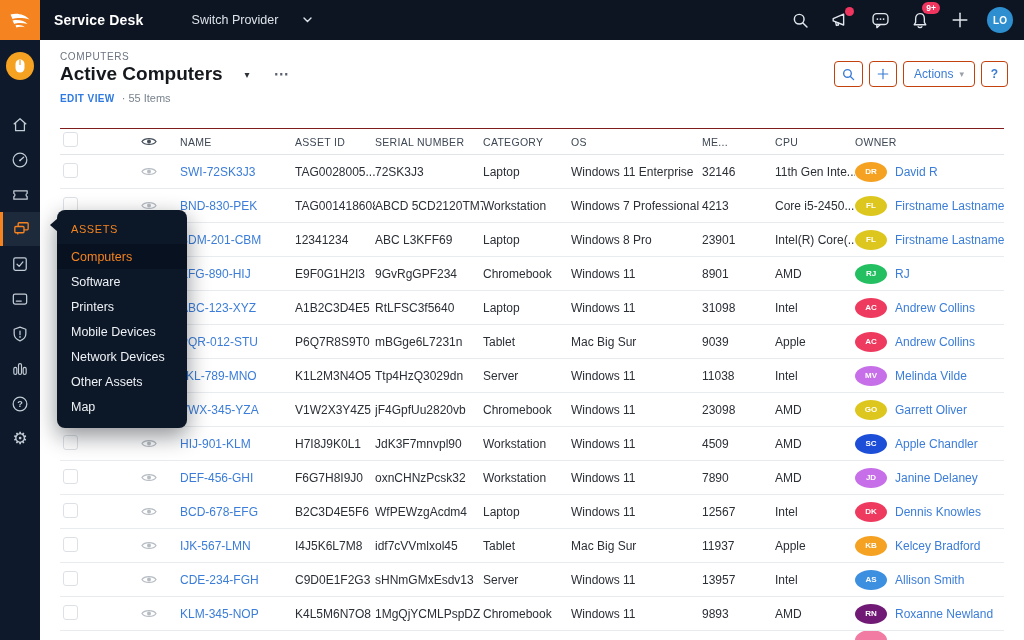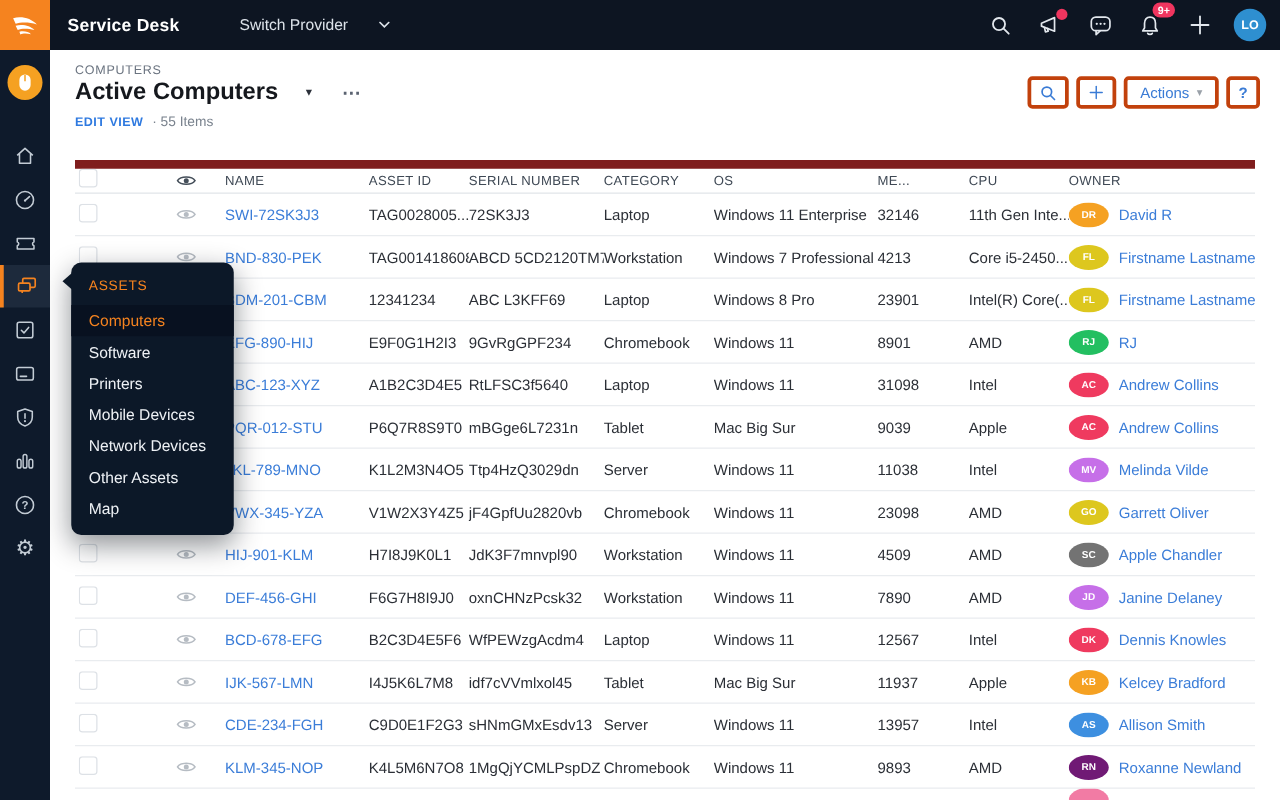--- a/index.html
+++ b/index.html
@@ -28,29 +28,29 @@
   .main { position:absolute; top:40px; left:40px; width:984px; height:600px; background:#fff; overflow:hidden; }
   .breadcrumb { position:absolute; top:11px; left:20px; font-size:10px; letter-spacing:.6px; color:#6b7480; }
   .title-row { position:absolute; top:23px; left:20px; display:flex; align-items:center; gap:24px; }
   .page-title { font-size:19px; font-weight:bold; color:#15181d; }
   .title-caret { color:#2c313a; font-size:10px; margin-left:-2px; cursor:pointer; }
   .more-dots { color:#5a6270; font-size:15px; letter-spacing:1px; font-weight:bold; cursor:pointer; }
   .edit-row { position:absolute; top:52px; left:20px; display:flex; align-items:center; gap:7px; }
   .edit-view { color:#2f7ae0; font-size:10px; font-weight:bold; letter-spacing:.4px; cursor:pointer; }
   .items-count { color:#79828d; font-size:11px; }
   .toolbar { position:absolute; top:21px; right:16px; display:flex; gap:6px; }
-  .tool-btn { height:26px; min-width:27px; border:3px solid #c2410c; border-radius:4px; background:#fff; color:#3a7bd5; font-size:12px; display:flex; align-items:center; justify-content:center; gap:6px; padding:0 6px; cursor:pointer; }
+  .tool-btn { height:26px; min-width:27px; border:1px solid #c2410c; border-radius:4px; background:#fff; color:#3a7bd5; font-size:12px; display:flex; align-items:center; justify-content:center; gap:6px; padding:0 6px; cursor:pointer; }
   .tool-btn .gray-caret { color:#9aa1a9; font-size:9px; }
   .tool-btn.actions { padding:0 10px; }
   .tool-btn.q { font-weight:bold; }
 
   
   .table { position:absolute; top:88px; left:20px; width:944px; }
   .trow { display:grid; grid-template-columns:78px 39px 115px 80px 108px 88px 131px 73px 80px 1fr; align-items:center; padding-left:3px; }
-  .thead { height:27px; border-top:7px solid #7f1d1d; border-bottom:1px solid #e1e5e9; }
+  .thead { height:27px; border-top:1px solid #7f1d1d; border-bottom:1px solid #e1e5e9; }
   .th { font-size:10.5px; color:#3e4854; letter-spacing:.3px; font-weight:normal; cursor:pointer; }
   .row { height:34px; border-bottom:1px solid #e9ecef; font-size:12px; color:#2b2f36; }
   .row.partial { height:9px; overflow:hidden; border-bottom:none; }
   .cb { width:15px; height:15px; border:1.5px solid #dde1e6; border-radius:3px; background:#fff; display:inline-block; cursor:pointer; }
   .c-eye { color:#b6bcc3; display:flex; cursor:pointer; }
   .thead .c-eye { color:#454f5a; }
   .link { color:#3b7dd8; text-decoration:none; cursor:pointer; white-space:nowrap; overflow:hidden; }
   .owner-cell { display:flex; align-items:center; gap:8px; }
   .avatar-sm { width:32px; height:20px; border-radius:50%; color:#fff; font-size:8px; font-weight:bold; display:flex; align-items:center; justify-content:center; flex:none; }
   .cell { white-space:nowrap; overflow:hidden; }
@@ -409,21 +409,21 @@
             </svg>
           </span>
           <a class="cell link">HIJ-901-KLM</a>
           <span class="cell">H7I8J9K0L1</span>
           <span class="cell">JdK3F7mnvpl90</span>
           <span class="cell">Workstation</span>
           <span class="cell">Windows 11</span>
           <span class="cell">4509</span>
           <span class="cell">AMD</span>
           <span class="owner-cell cell">
-            <span class="avatar-sm" style="background:#737373">SC</span>
+            <span class="avatar-sm" style="background:#1d4ed8">SC</span>
             <a class="link">Apple Chandler</a>
           </span>
         </div>
         <div class="trow row">
           <span class="cell"><span class="cb"></span></span>
           <span class="c-eye">
             <svg width="16" height="11" viewBox="0 0 16 11">
               <path d="M1 5.5 C3.5 1.6 12.5 1.6 15 5.5 C12.5 9.4 3.5 9.4 1 5.5 Z" fill="none" stroke="currentColor" stroke-width="1.3"></path>
               <circle cx="8" cy="5.5" r="2" fill="currentColor"></circle>
             </svg>

